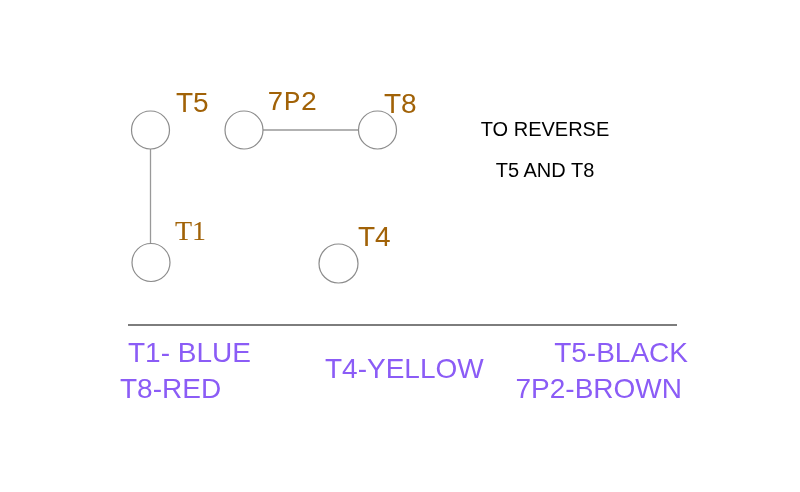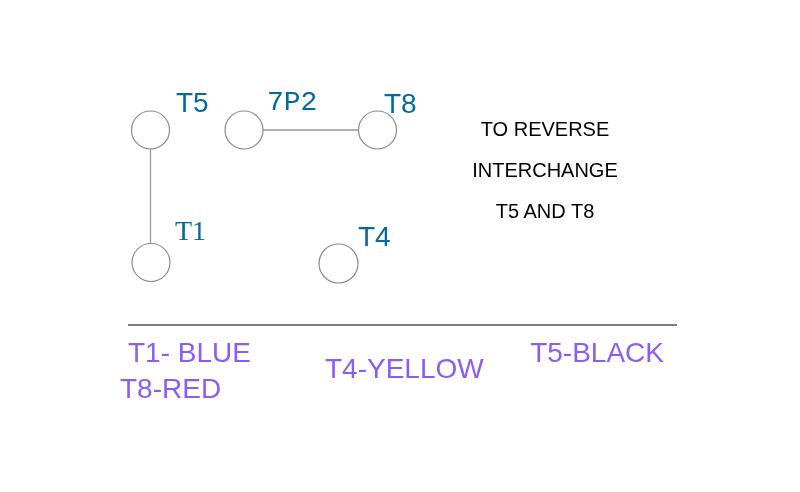--- a/index.html
+++ b/index.html
@@ -16,21 +16,21 @@
   .diagram-svg {
     position: absolute;
     left: 0; top: 0;
     width: 800px; height: 492px;
   }
   .term-label {
     position: absolute;
     font-size: 28px;
     line-height: 28px;
     white-space: nowrap;
-    color: #0369a1;
+    color: #a16207;
   }
   .label-t5  { left: 176px; top: 89px;  }
   .label-7p2 { left: 267px; top: 89px; font-family: Liberation Mono, monospace;  }
   .label-t8  { left: 384px; top: 90px;  }
   .label-t1  { left: 175px; top: 217px; font-family: Liberation Serif, serif; }
   .label-t4  { left: 358px; top: 223px; }
   .note-block {
     position: absolute;
     left: 415px; top: 109px;
     width: 260px;
@@ -48,21 +48,21 @@
   .legend-item {
     position: absolute;
     font-size: 28px;
     line-height: 28px;
     white-space: nowrap;
     color: #8b5cf6;
   }
   .legend-t1  { left: 128px;  top: 339px; }
   .legend-t8  { left: 120px;  top: 375px; }
   .legend-t4  { left: 325px;  top: 339px; margin-top: 16px; }
-  .legend-t5  { right: 136px; top: 339px; }
+  .legend-t5  { right: 112px; top: 339px; }
   .legend-7p2 { right: 118px; top: 375px; }
 </style>
 </head>
 <body>
 
 <div class="stage">
 
   <svg class="diagram-svg" viewBox="0 0 800 492" xmlns="http://www.w3.org/2000/svg">
 
     <line x1="150.5" y1="149" x2="150.5" y2="243.5" stroke="#999999" stroke-width="1.3"></line>
@@ -76,24 +76,24 @@
   </svg>
 
   <span class="term-label label-t5">T5</span>
   <span class="term-label label-t1">T1</span>
   <span class="term-label label-7p2">7P2</span>
   <span class="term-label label-t8">T8</span>
   <span class="term-label label-t4">T4</span>
 
   <div class="note-block">
     <div>TO REVERSE</div>
-    <div>INTERCHANGE</div>
     <div>T5 AND T8</div>
   </div>
 
   <div class="legend-divider"></div>
 
   <span class="legend-item legend-t1">T1- BLUE</span>
   <span class="legend-item legend-t8">T8-RED</span>
   <span class="legend-item legend-t4">T4-YELLOW</span>
   <span class="legend-item legend-t5">T5-BLACK</span>
+  <span class="legend-item legend-7p2">7P2-BROWN</span>
 
 </div>
 
 </body></html>

